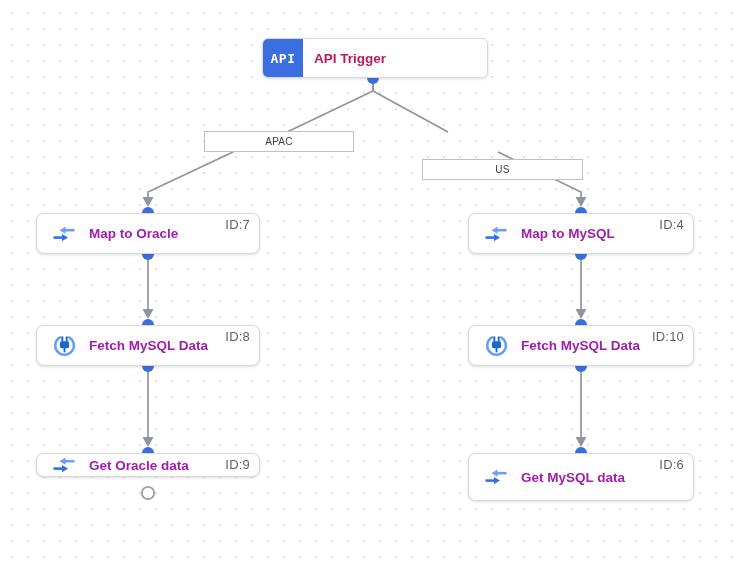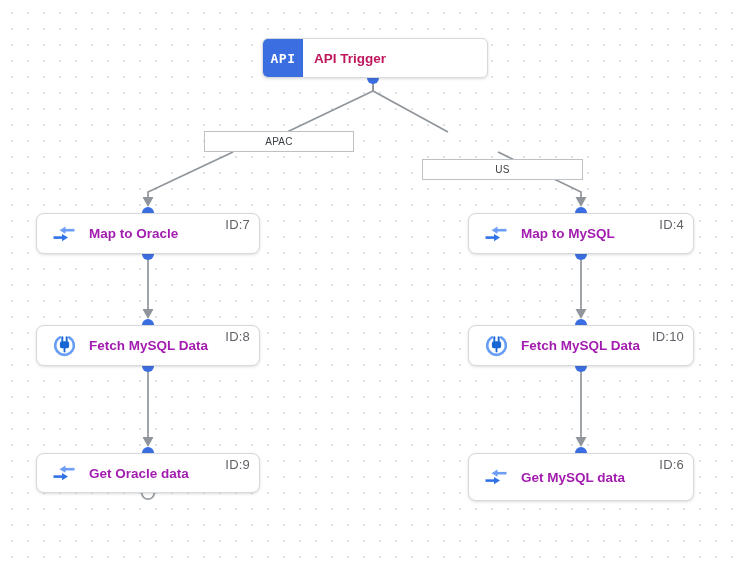--- a/index.html
+++ b/index.html
@@ -112,21 +112,21 @@
           <rect x="13.2" y="3.2" width="1.8" height="5.4" rx="0.9"></rect>
           <rect x="7.6" y="7.8" width="8.8" height="6.8" rx="1.8"></rect>
           <rect x="11.1" y="14" width="1.8" height="4.6" rx="0.9"></rect>
         </g>
       </svg>
     </span>
     <span class="nlabel">Fetch MySQL Data</span>
     <span class="nid">ID:8</span>
   </div>
 
-  <div class="node" style="left:36px;top:453px;width:224px;height:40px;">
+  <div class="node" style="left:36px;top:453px;width:224px;height:24px;">
     <span class="icon">
       <svg width="24" height="16" viewBox="0 0 24 16">
         <line x1="22.5" y1="4.2" x2="13" y2="4.2" stroke="#6d9df5" stroke-width="2.6"></line>
         <polygon points="13.5,0.6 13.5,7.8 7.5,4.2" fill="#6d9df5"></polygon>
         <line x1="1.5" y1="11.6" x2="10.5" y2="11.6" stroke="#3172e7" stroke-width="2.6"></line>
         <polygon points="10,8 10,15.2 16,11.6" fill="#3172e7"></polygon>
       </svg>
     </span>
     <span class="nlabel">Get Oracle data</span>
     <span class="nid">ID:9</span>

